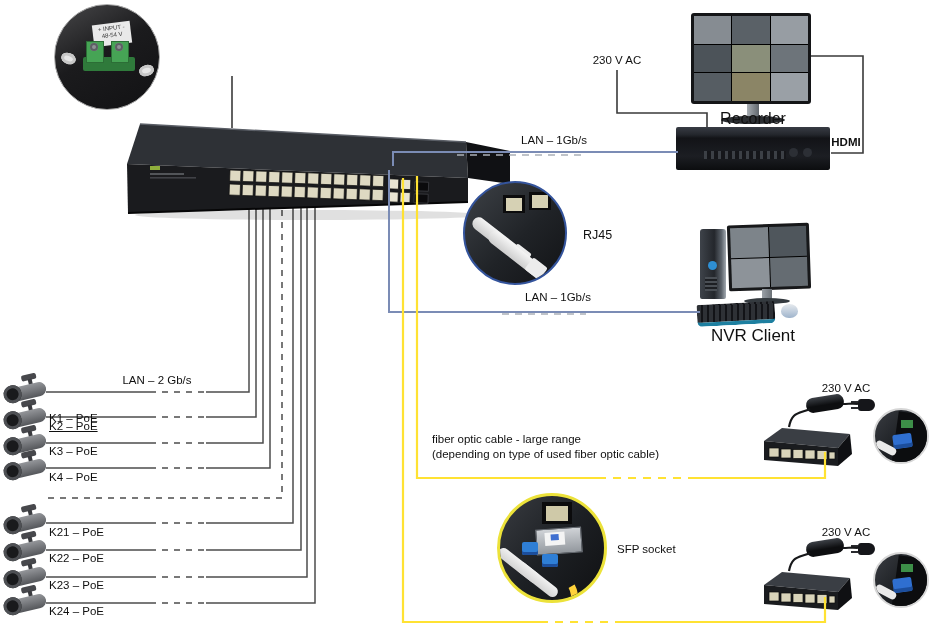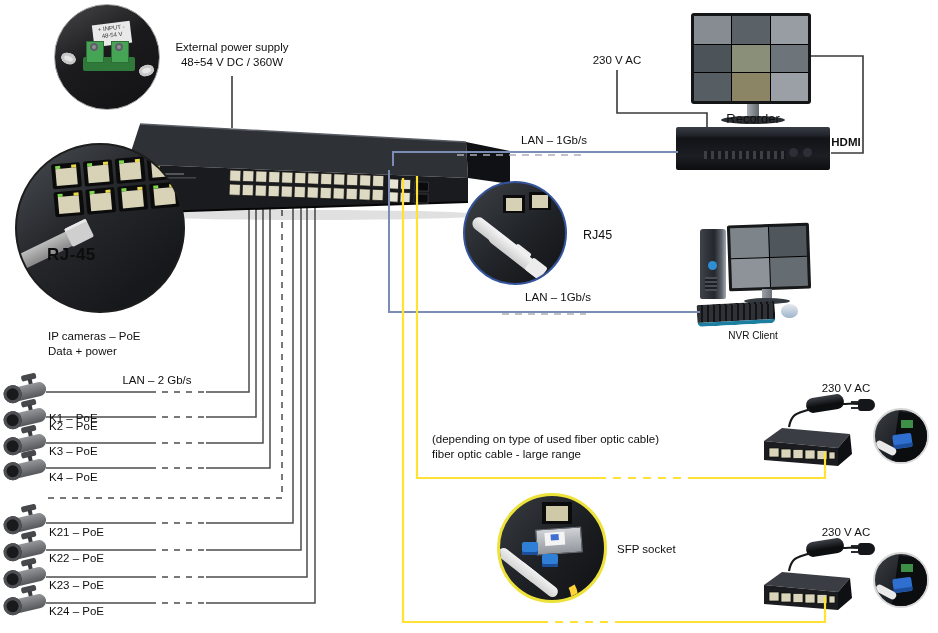--- a/index.html
+++ b/index.html
@@ -341,34 +341,20 @@
     </div>
     <div class="psu-base"></div>
     <div class="psu-blk1"></div>
     <div class="psu-blk2"></div>
     <div class="psu-scr" style="left:35px;top:38px;"></div>
     <div class="psu-scr" style="left:60px;top:38px;"></div>
     <div class="psu-foot" style="left:6px;top:48px;transform:rotate(20deg);"></div>
     <div class="psu-foot" style="left:84px;top:60px;transform:rotate(-15deg);"></div>
   </div>
 
-  <div class="inset inset-rj45L">
-    <div class="rjgrid">
-      <div class="rjport"></div>
-        <div class="rjport"></div>
-      <div class="rjport"></div>
-        <div class="rjport"></div>
-      <div class="rjport"></div>
-        <div class="rjport"></div>
-      <div class="rjport"></div>
-        <div class="rjport"></div>
-    </div>
-    <div class="rjcable"></div>
-    <div class="rjlabel">RJ-45</div>
-  </div>
 
   <div class="inset inset-rj45M">
     <div class="midport" style="left:38px;top:12px;"></div>
     <div class="midport" style="left:64px;top:9px;"></div>
     <div class="midcab" style="left:2px;top:50px;transform:rotate(38deg);"></div>
     <div class="midcab" style="left:18px;top:64px;transform:rotate(38deg);"></div>
   </div>
 
   <div class="inset inset-sfp">
     <div class="sfp-rj"></div>
@@ -388,47 +374,39 @@
     <div class="fib-sc"></div>
       <div class="fib-cab"></div>
   </div>
   <div class="fib-inset" style="left:873px;top:552px;">
     <div class="fib-panel"></div>
       <div class="fib-led"></div>
     <div class="fib-sc"></div>
       <div class="fib-cab"></div>
   </div>
 
-  <div class="label ctr two" style="left:232px;top:40px;">
-    <div>External power supply</div>
-    <div>48÷54 V DC / 360W</div>
-  </div>
   <div class="label ctr" style="left:617px;top:54px;">230 V AC</div>
-  <div class="label ctr" style="left:753px;top:112px;font-size:13px;">Recorder</div>
+  <div class="label ctr" style="left:753px;top:112px;font-size:16px;">Recorder</div>
   <div class="label ctr" style="left:846px;top:136px;font-weight:bold;">HDMI</div>
   <div class="label ctr" style="left:554px;top:134px;">LAN – 1Gb/s</div>
   <div class="label" style="left:583px;top:229px;font-size:12.5px;">RJ45</div>
   <div class="label ctr" style="left:558px;top:291px;">LAN – 1Gb/s</div>
-  <div class="label ctr" style="left:753px;top:329px;font-size:10px;">NVR Client</div>
-
-  <div class="label lefttwo" style="left:48px;top:329px;">
-    <div>IP cameras – PoE</div>
-    <div>Data + power</div>
-  </div>
+  <div class="label ctr" style="left:753px;top:329px;font-size:17px;">NVR Client</div>
+
   <div class="label ctr" style="left:157px;top:374px;">LAN – 2 Gb/s</div>
   <div class="label" style="left:49px;top:412px;">K1 – PoE</div>
-  <div class="label" style="left:49px;top:420px;">K2 – PoE</div>
+  <div class="label" style="left:49px;top:420px;text-decoration:underline;">K2 – PoE</div>
   <div class="label" style="left:49px;top:445px;">K3 – PoE</div>
   <div class="label" style="left:49px;top:471px;">K4 – PoE</div>
   <div class="label" style="left:49px;top:526px;">K21 – PoE</div>
   <div class="label" style="left:49px;top:552px;">K22 – PoE</div>
   <div class="label" style="left:49px;top:579px;">K23 – PoE</div>
   <div class="label" style="left:49px;top:605px;">K24 – PoE</div>
 
   <div class="label lefttwo" style="left:432px;top:432px;">
+    <div>fiber optic cable - large range</div>
     <div>(depending on type of used fiber optic cable)</div>
-    <div>fiber optic cable - large range</div>
   </div>
   <div class="label" style="left:617px;top:543px;">SFP socket</div>
   <div class="label ctr" style="left:846px;top:382px;">230 V AC</div>
   <div class="label ctr" style="left:846px;top:526px;">230 V AC</div>
 
 </div>
 
 </body></html>

